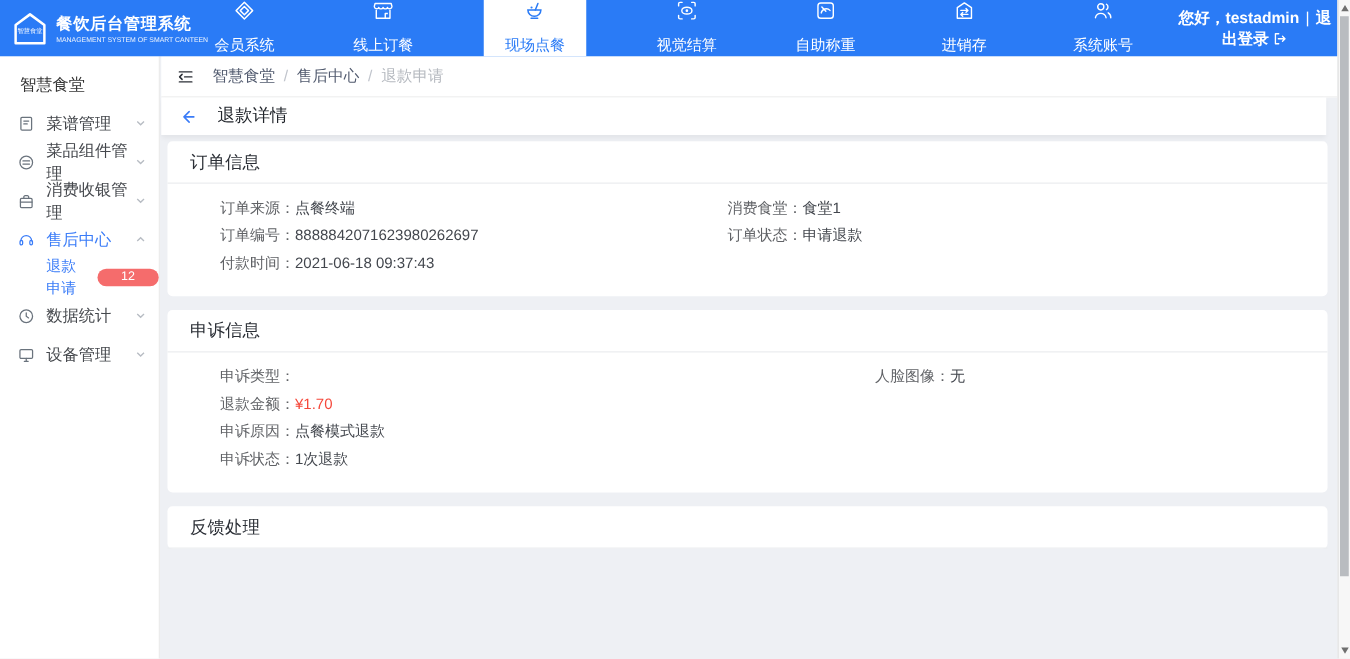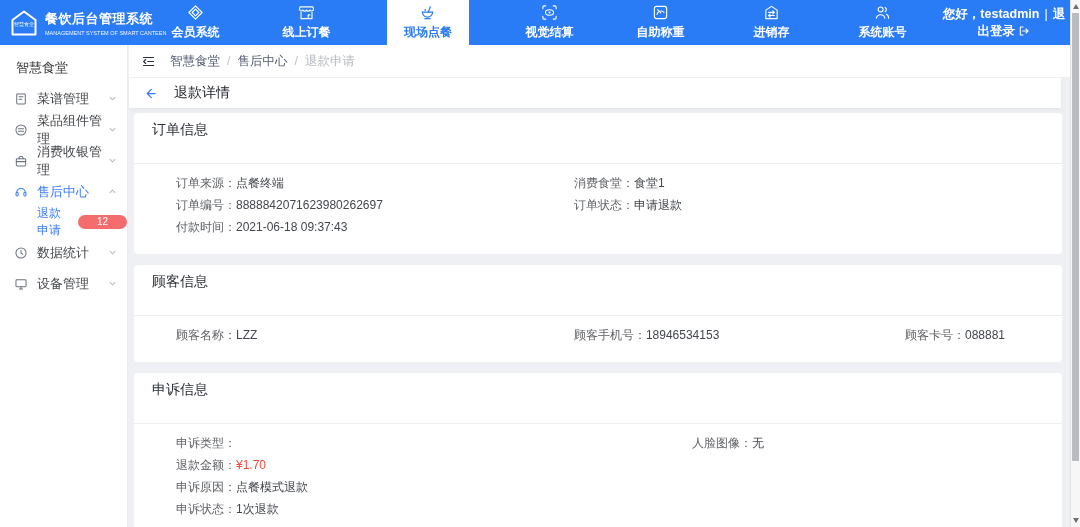--- a/index.html
+++ b/index.html
@@ -8,21 +8,21 @@
 
   
   .topbar { position:absolute; top:0; left:0; width:1070px; height:45px; background:#2a7bf6; color:#fff; display:flex; z-index:5; }
   .logo { width:140px; display:flex; align-items:center; padding-left:9px; gap:6px;justify-content:space-between; }
   .logo-mark { position:relative; width:30px; height:30px; flex:0 0 30px; }
   .logo-mark svg { position:absolute; top:0; left:0; }
   .logo-badge { position:absolute; left:0; right:0; top:13px; text-align:center; font-size:5px; color:#fff; letter-spacing:0; }
   .logo-title { font-size:13px; font-weight:bold; letter-spacing:0.5px; white-space:nowrap; }
   .logo-sub { font-size:6px; opacity:.92; transform:scale(.92); transform-origin:left; white-space:nowrap; margin-top:2px; }
   .nav { width:798px; display:flex; align-items:stretch; }
-  .nav-item { width:114px; display:flex; flex-direction:column; align-items:center; justify-content:center; gap:3px; font-size:12px; font-weight:bold; cursor:pointer; }
+  .nav-item { width:114px; display:flex; flex-direction:column; align-items:center; justify-content:space-between; gap:3px; font-size:12px; font-weight:normal; cursor:pointer; }
   .nav-item.active { width:84px; margin:0 25px; background:#fff; color:#2a7bf6; }
   .nav-item svg { display:block; }
   .user { flex:1; display:flex; align-items:center; }
   .user-inner { width:100%; text-align:center; font-size:12.5px; font-weight:bold; line-height:17px; padding:0 4px; }
   .pipe { margin:0 5px; font-weight:normal; }
   .logout { cursor:pointer; }
   .logout svg { vertical-align:-2px; }
 
   
   .sidebar { position:absolute; top:45px; left:0; width:128px; bottom:0; background:#fff; border-right:1px solid #ececec; z-index:4; }
@@ -41,22 +41,22 @@
   .crumb { color:#515a6e; cursor:pointer; }
   .crumb.current { color:#b6bac0; cursor:default; }
   .crumb-sep { color:#c0c4cc; margin:0 7px; }
   .titlebar { position:absolute; left:129px; top:78px; right:19px; height:30px; background:#fff; display:flex; align-items:center; padding:0 14px; box-shadow:0 2px 4px rgba(0,0,0,.05); z-index:3; }
   .back { color:#3a7cf8; display:flex; cursor:pointer; margin-right:16px; }
   .ptitle { font-size:14px; color:#21252b; }
 
   
   .content { position:absolute; left:129px; top:108px; right:10px; bottom:0; padding:5px 8px 0 5px; overflow:hidden; }
   .card { background:#fff; border-radius:4px; margin-bottom:11px; }
-  .card-header { padding:8px 18px 24px; font-size:14px; color:#2b2f36; border-bottom:1px solid #ebedf0; }
-  .card-body { display:flex; padding:10px 57px 14px 42px; font-size:12px; }
+  .card-header { padding:8px 18px 7px; font-size:14px; color:#2b2f36; border-bottom:1px solid #ebedf0; }
+  .card-body { display:flex; padding:10px 40px 14px 42px; font-size:12px; }
   .fcol.c1 { width:48%; }
   .fcol.c2 { flex:1; }
   .fcol.c3 { width:190px; text-align:right; }
   .field { line-height:18px; margin-bottom:4px; white-space:nowrap; }
   .flabel { color:#606266; }
   .fvalue { color:#42464d; }
   .fvalue.red { color:#f5483b; }
 
   
   .vscroll { position:absolute; right:0; top:0; width:10px; height:527px; background:#f7f7f7; border-left:1px solid #e2e2e2; z-index:20; }
@@ -299,34 +299,20 @@
         <div class="field"><span class="flabel">订单编号：</span><span class="fvalue">8888842071623980262697</span></div>
         <div class="field"><span class="flabel">付款时间：</span><span class="fvalue">2021-06-18 09:37:43</span></div>
       </div>
       <div class="fcol c2">
         <div class="field"><span class="flabel">消费食堂：</span><span class="fvalue">食堂1</span></div>
         <div class="field"><span class="flabel">订单状态：</span><span class="fvalue">申请退款</span></div>
       </div>
     </div>
   </section>
 
-  <section class="card">
-    <div class="card-header">顾客信息</div>
-    <div class="card-body">
-      <div class="fcol c1">
-        <div class="field"><span class="flabel">顾客名称：</span><span class="fvalue">LZZ</span></div>
-      </div>
-      <div class="fcol c2">
-        <div class="field"><span class="flabel">顾客手机号：</span><span class="fvalue">18946534153</span></div>
-      </div>
-      <div class="fcol c3">
-        <div class="field"><span class="flabel">顾客卡号：</span><span class="fvalue">088881</span></div>
-      </div>
-    </div>
-  </section>
 
   <section class="card">
     <div class="card-header">申诉信息</div>
     <div class="card-body">
       <div class="fcol c1">
         <div class="field"><span class="flabel">申诉类型：</span><span class="fvalue"></span></div>
         <div class="field"><span class="flabel">退款金额：</span><span class="fvalue red">¥1.70</span></div>
         <div class="field"><span class="flabel">申诉原因：</span><span class="fvalue">点餐模式退款</span></div>
         <div class="field"><span class="flabel">申诉状态：</span><span class="fvalue">1次退款</span></div>
       </div>

